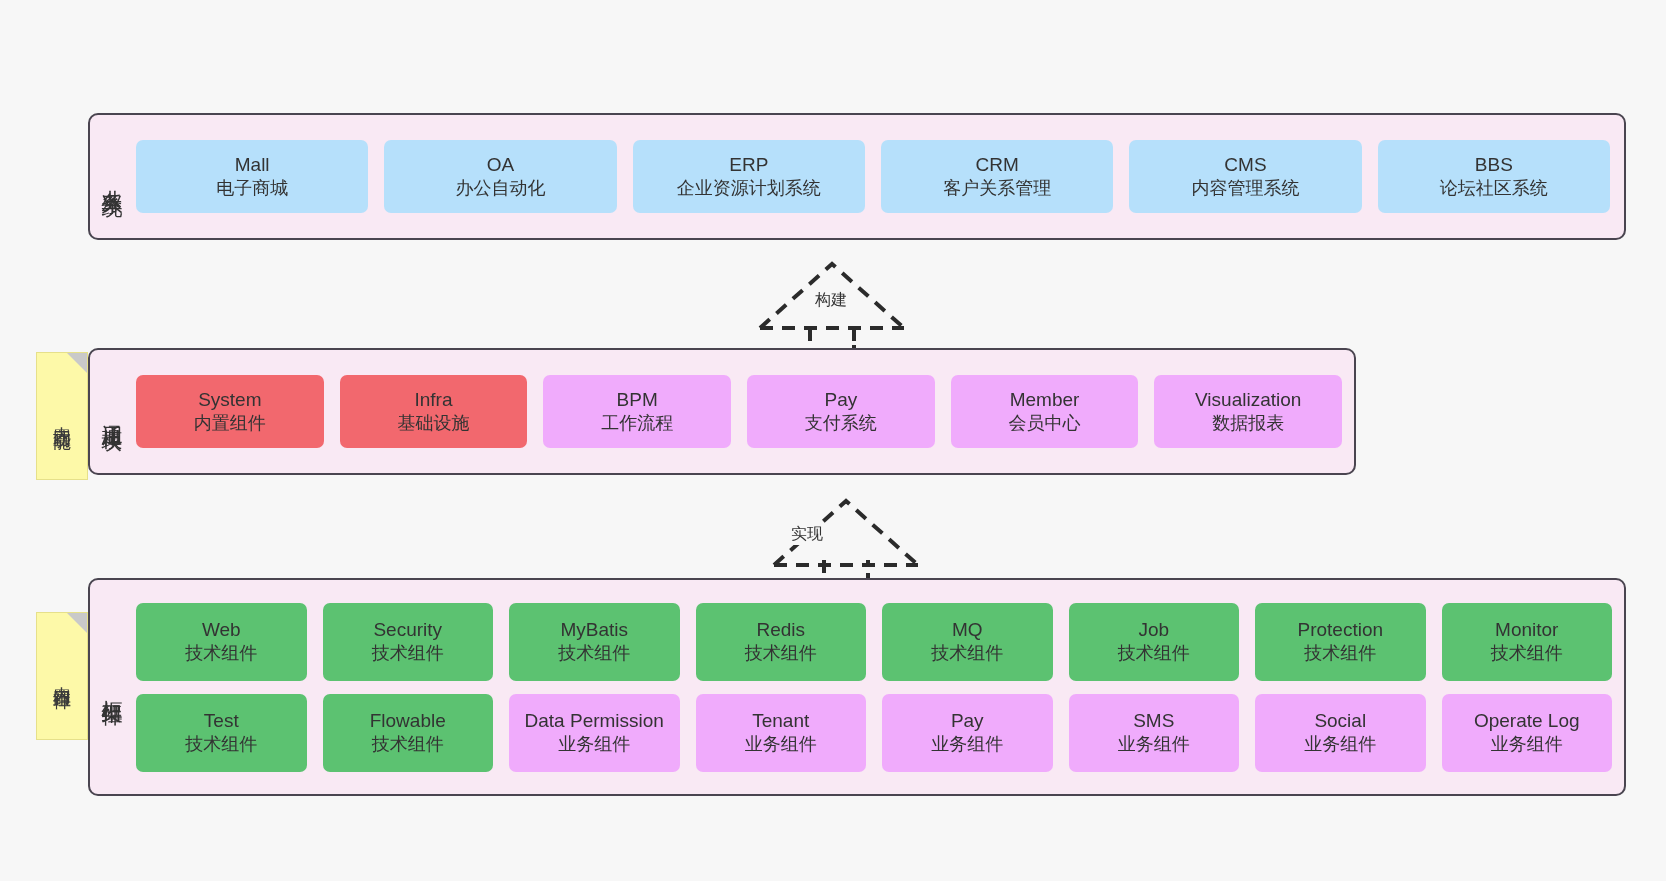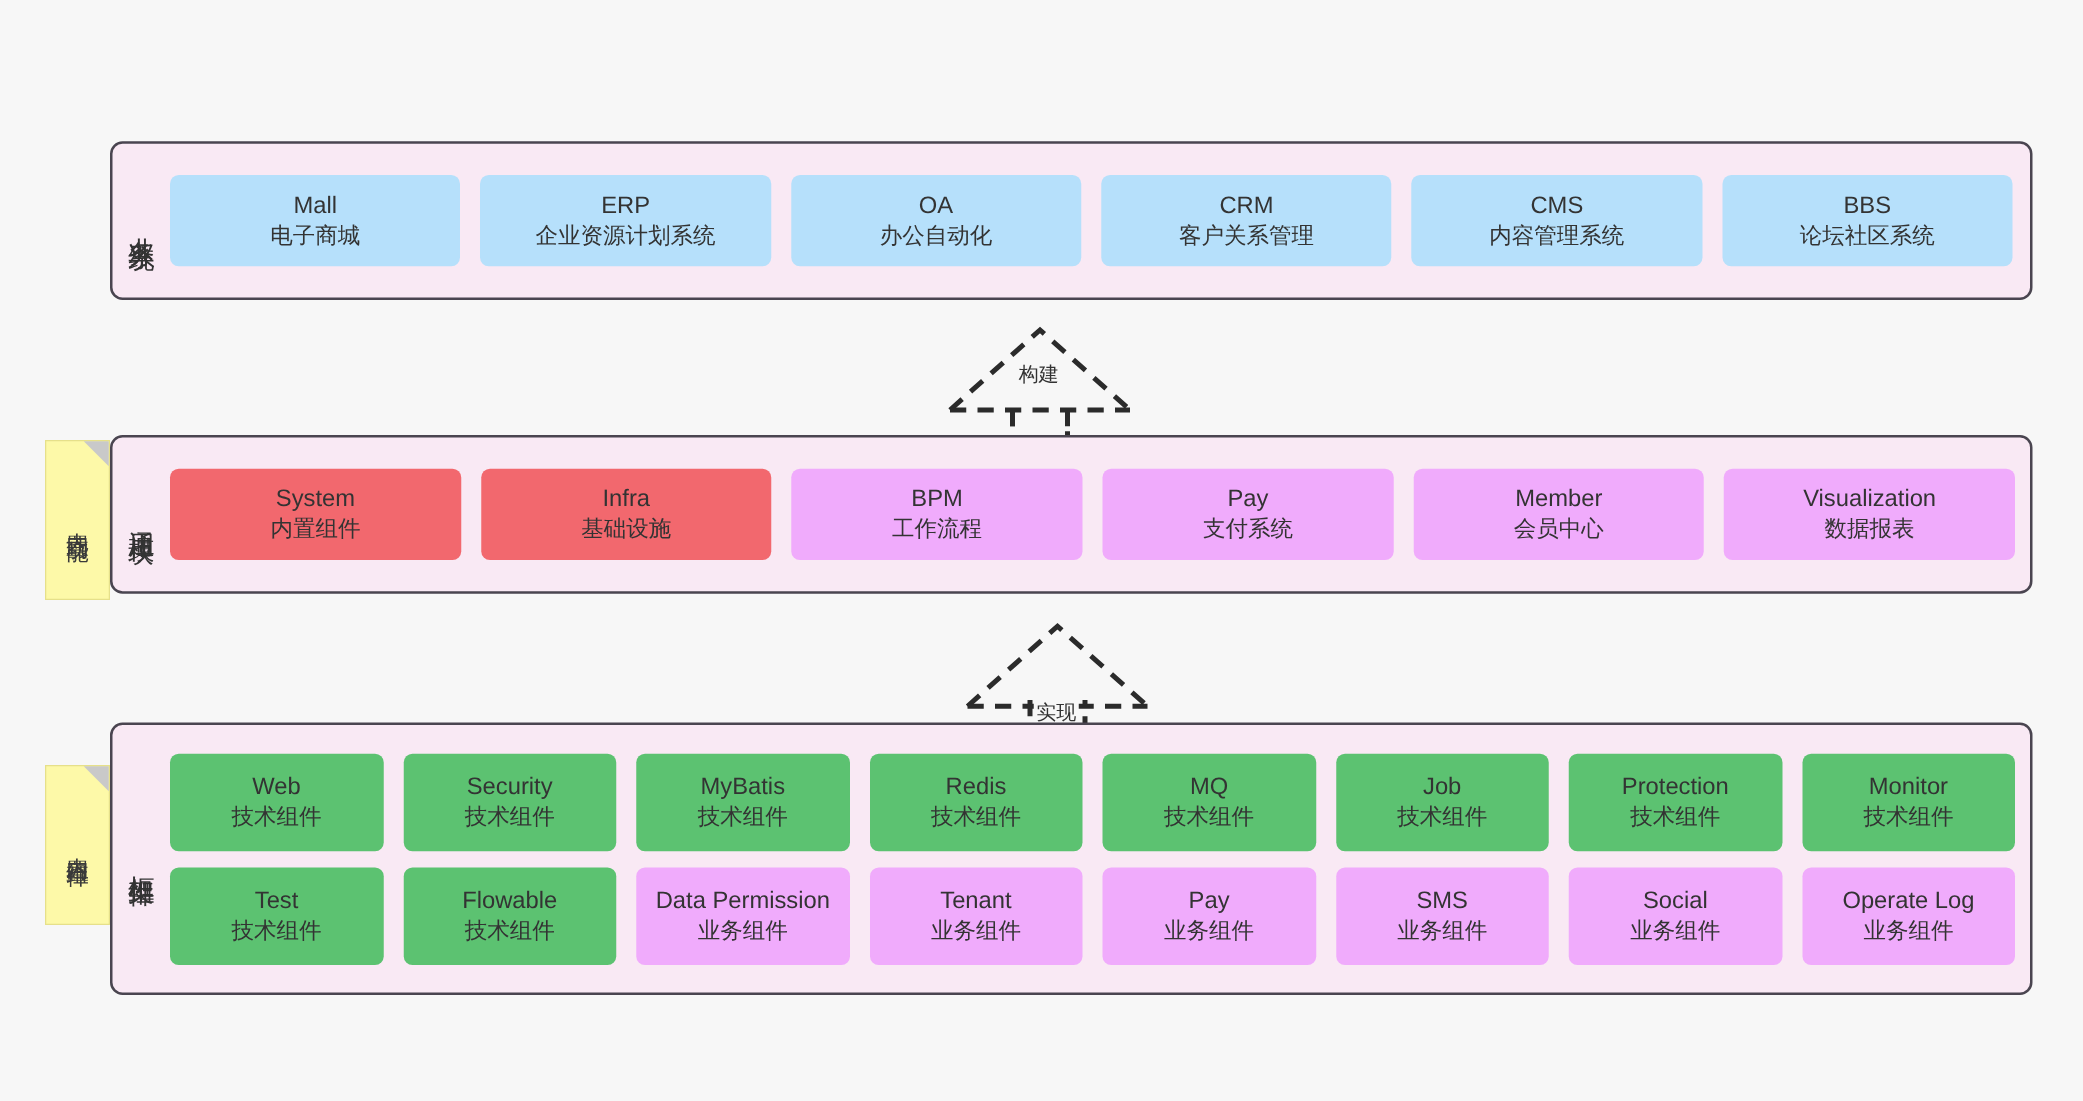--- a/index.html
+++ b/index.html
@@ -84,21 +84,21 @@
   .c-red        { background: #f2686e; }
   .c-pink       { background: #f0abfc; }
   .c-green      { background: #5cc271; }
   .c-lightgreen { background: #f0abfc; }
 
   
   #layer-business  { left: 88px;  top: 113px; width: 1538px; height: 127px; }
   #layer-business .layer-body { padding-right: 14px; }
   #layer-business .card { height: 73px; }
 
-  #layer-common    { left: 88px;  top: 348px; width: 1538px; height: 127px; }
+  #layer-common    { left: 88px;  top: 348px; width: 1268px; height: 127px; }
   #layer-common .card { height: 73px; }
 
   #layer-framework { left: 88px;  top: 578px; width: 1538px; height: 218px; }
   #layer-framework .card { height: 78px; }
 
   
   .sticky {
     position: absolute;
     width: 52px;
     background: #fdf9a8;
@@ -134,42 +134,42 @@
     position: absolute;
     font-size: 16px;
     color: #333;
     background: #f7f7f7;
     padding: 0 2px;
     white-space: nowrap;
   }
   #conn-build  { left: 752px; top: 258px; width: 160px; height: 86px; }
   #conn-build-label  { left: 813px; top: 290px; }
   #conn-impl   { left: 766px; top: 495px; width: 160px; height: 86px; }
-  #conn-impl-label   { left: 827px; top: 524px; margin-top: 36px; }
+  #conn-impl-label   { left: 789px; top: 524px; }
 </style>
 </head>
 <body>
 
 <div id="canvas">
 
   <div class="layer" id="layer-business">
     <div class="layer-label">业务系统</div>
     <div class="layer-body">
       <div class="row">
         <div class="card c-blue">
           <span class="t1">Mall</span>
           <span class="t2">电子商城</span>
         </div>
         <div class="card c-blue">
+          <span class="t1">OA</span>
+          <span class="t2">办公自动化</span>
+        </div>
+        <div class="card c-blue">
           <span class="t1">ERP</span>
           <span class="t2">企业资源计划系统</span>
-        </div>
-        <div class="card c-blue">
-          <span class="t1">OA</span>
-          <span class="t2">办公自动化</span>
         </div>
         <div class="card c-blue">
           <span class="t1">CRM</span>
           <span class="t2">客户关系管理</span>
         </div>
         <div class="card c-blue">
           <span class="t1">CMS</span>
           <span class="t2">内容管理系统</span>
         </div>
         <div class="card c-blue">

